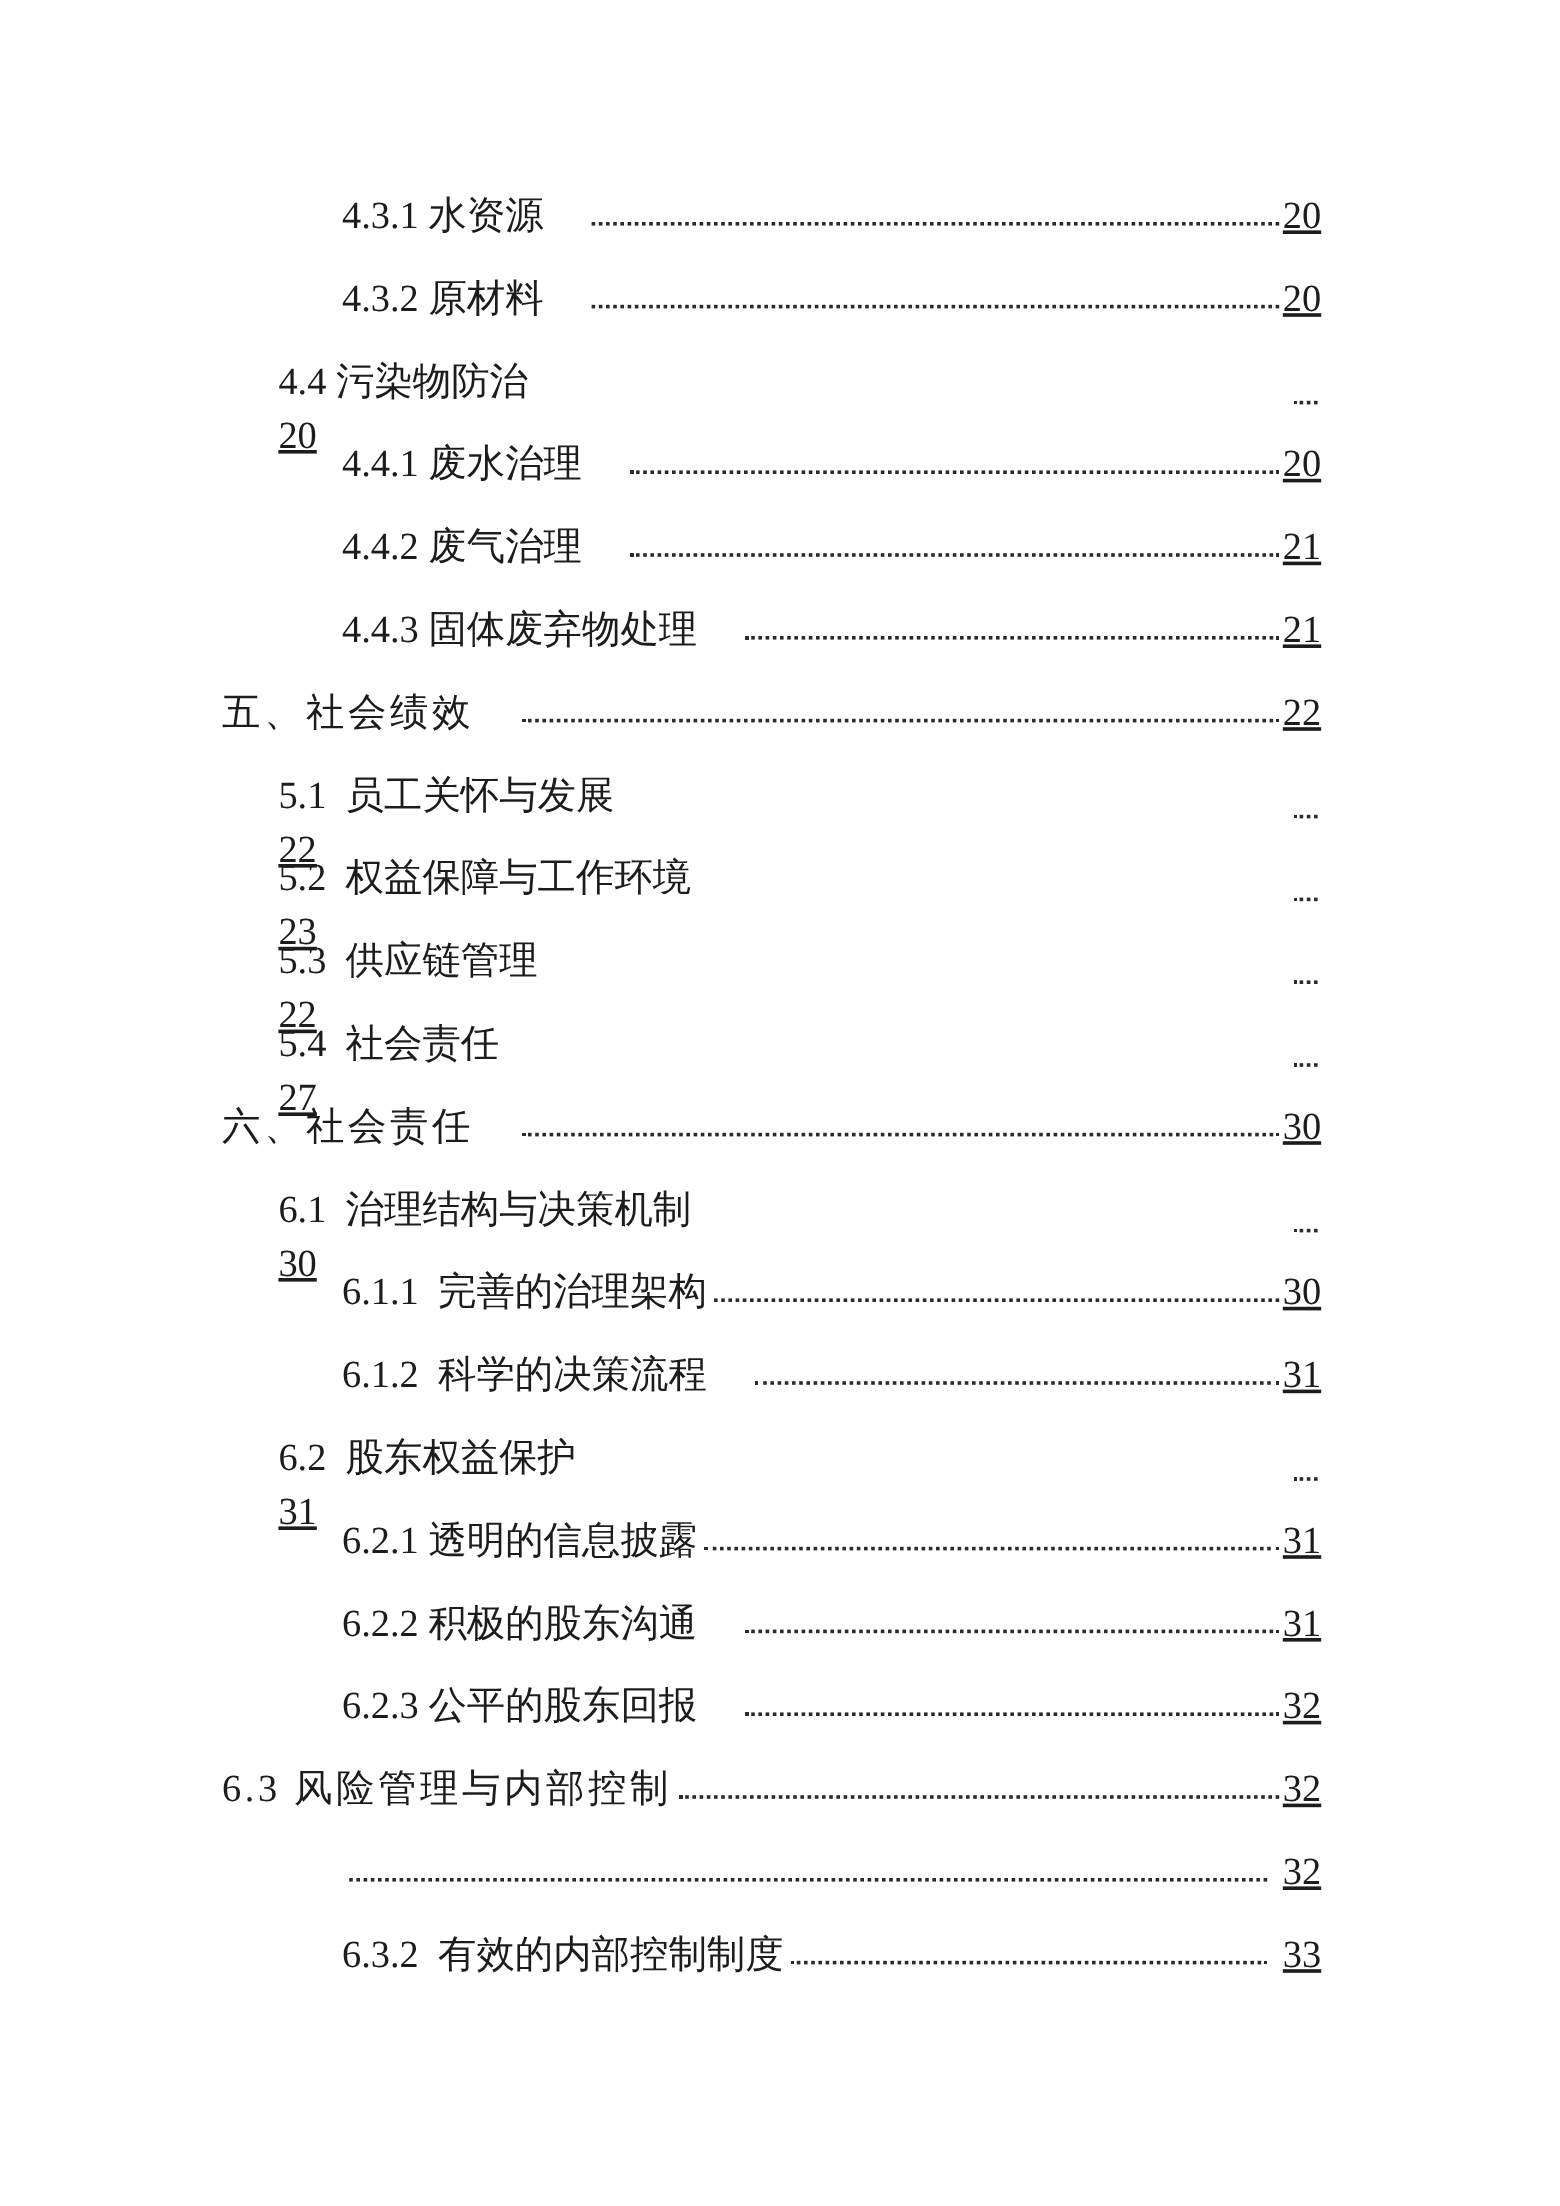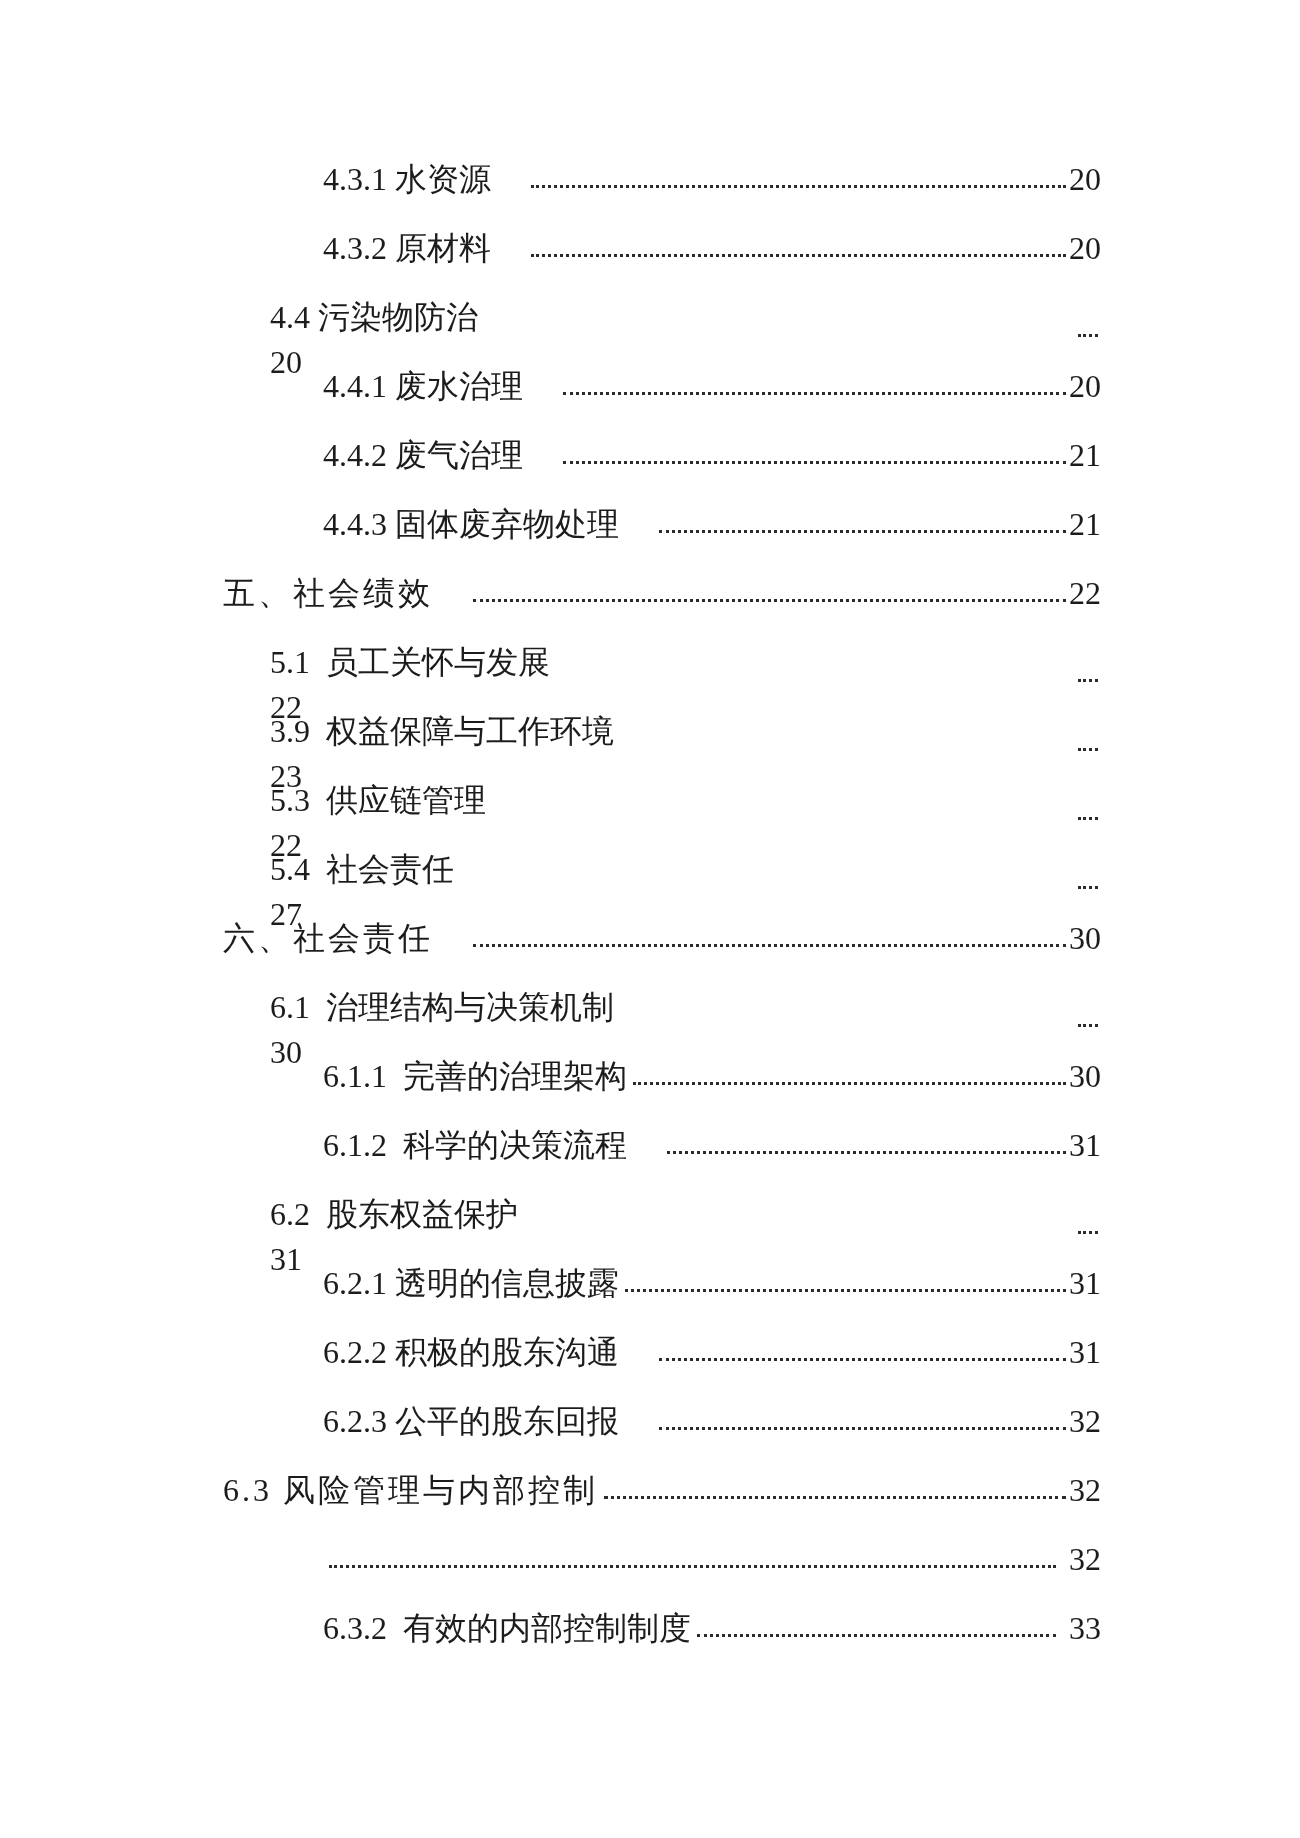--- a/index.html
+++ b/index.html
@@ -7,37 +7,37 @@
     width:1300px;height:1838px;background:#ffffff;position:relative;
     font-family:"Liberation Serif","DejaVu Serif",serif;color:#1c1c1c;
     overflow:hidden;
   }
   .toc{
     position:absolute;left:185px;top:162px;width:916px;
   }
   .toc-row{
     display:flex;align-items:baseline;
     height:34px;margin-bottom:35px;
-    font-size:32px;line-height:34px;white-space:pre;margin-left:38px;
+    font-size:32px;line-height:34px;white-space:pre;
   }
   .lvl1{padding-left:0;letter-spacing:3px;align-items:center;}
   .lvl2{padding-left:47px;flex-direction:column;}
   .lvl3{padding-left:100px;}
   .entry-label{flex:0 0 auto;}
   .leader{
     flex:1 1 auto;
     align-self:flex-end;
     height:0;
     border-bottom:3px dotted #2b2b2b;
     margin:0 3px 8px 6px;
     min-width:20px;
   }
   .gap .leader{margin-left:40px;}
   .numgap .page-num{margin-left:10px;}
-  .page-num{flex:0 0 auto;letter-spacing:0;}
+  .page-num{flex:0 0 auto;letter-spacing:0;text-decoration:underline;}
 </style>
 </head>
 <body>
 
 <div class="page">
   <div class="toc" id="toc-list">
       <div class="toc-row lvl3 gap">
     <span class="entry-label">4.3.1 水资源</span>
     <span class="leader"></span>
     <span class="page-num">20</span>
@@ -71,21 +71,21 @@
     <span class="entry-label">五、社会绩效</span>
     <span class="leader"></span>
     <span class="page-num">22</span>
   </div>
       <div class="toc-row lvl2 gap">
     <span class="entry-label">5.1  员工关怀与发展</span>
     <span class="leader"></span>
     <span class="page-num">22</span>
   </div>
       <div class="toc-row lvl2 gap">
-    <span class="entry-label">3.9  权益保障与工作环境</span>
+    <span class="entry-label">5.2  权益保障与工作环境</span>
     <span class="leader"></span>
     <span class="page-num">23</span>
   </div>
       <div class="toc-row lvl2 gap">
     <span class="entry-label">5.3  供应链管理</span>
     <span class="leader"></span>
     <span class="page-num">22</span>
   </div>
       <div class="toc-row lvl2 gap">
     <span class="entry-label">5.4  社会责任</span>

